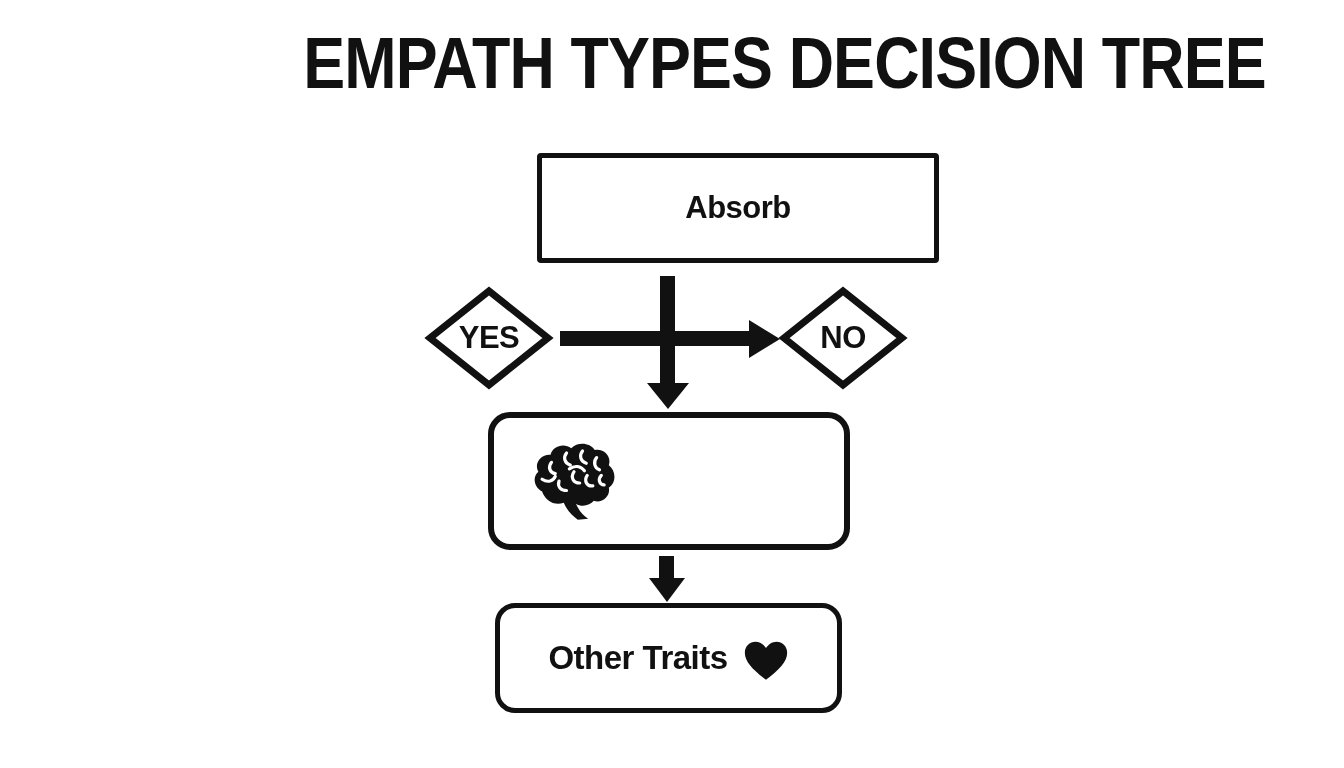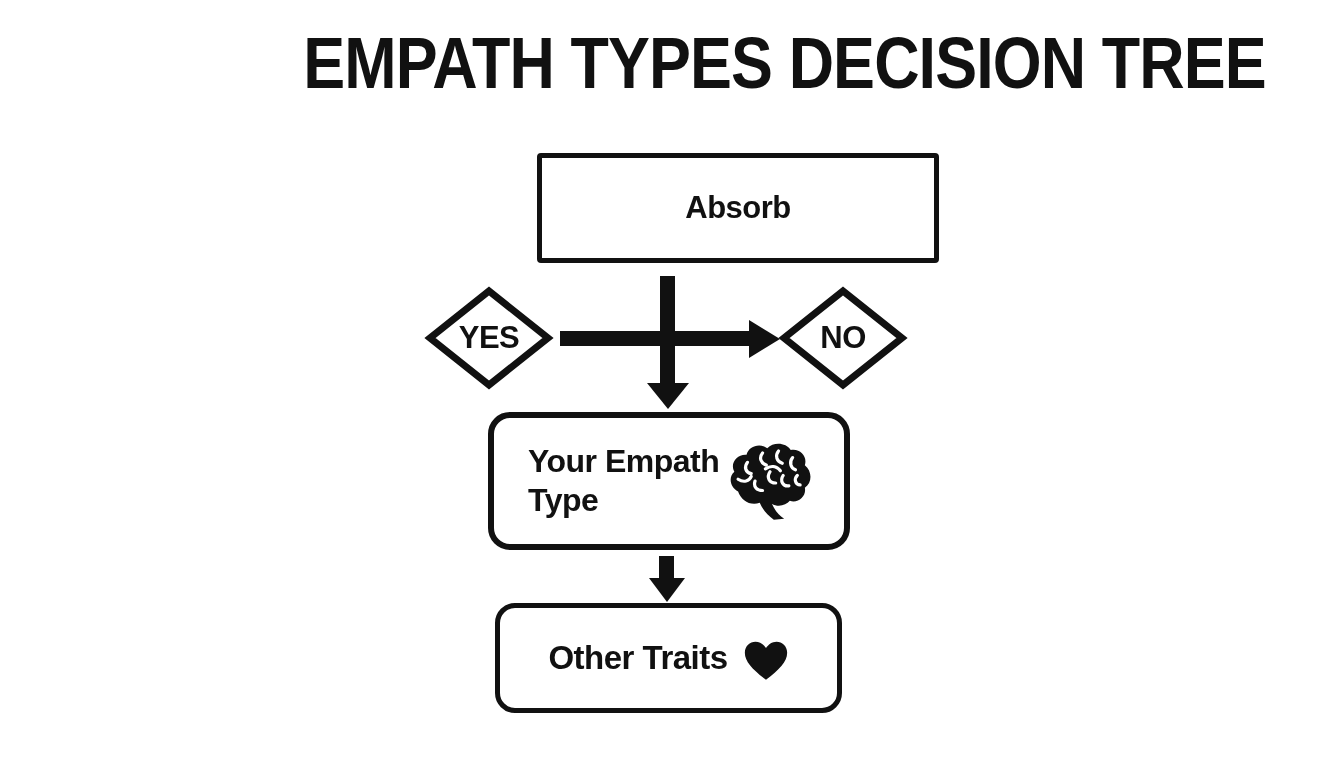--- a/index.html
+++ b/index.html
@@ -154,24 +154,20 @@
   </div>
 
   <div class="diamond diamond-no">
     <svg viewBox="0 0 130 106">
       <polygon points="65,6 124,53 65,100 6,53" fill="#ffffff" stroke="#111111" stroke-width="7"></polygon>
     </svg>
     <div class="diamond-label">NO</div>
   </div>
 
   <div class="node box-result">
-    <div class="result-text">
-      <div>Your Empath</div>
-      <div>Type</div>
-    </div>
     <svg class="icon-brain" viewBox="0 0 100 86">
       <path fill="#111111" d="M 15 52 C 7 48 4 37 11 31 C 6 22 14 12 24 13 C 26 4 38 0 46 6 C 53 -1 66 0 71 8 C 81 6 89 15 86 24 C 94 30 94 43 86 48 C 88 57 79 65 70 62 C 66 67 57 69 51 65 C 54 72 58 77 64 81 L 53 82 C 46 77 41 71 38 64 C 28 68 18 61 15 52 Z"></path>
       <g fill="none" stroke="#ffffff" stroke-width="3.4" stroke-linecap="round">
         <path d="M 25 21 C 21 26 23 32 29 33"></path>
         <path d="M 41 11 C 37 16 39 22 45 24"></path>
         <path d="M 58 9 C 54 14 56 20 62 22"></path>
         <path d="M 73 16 C 69 21 71 27 76 29"></path>
         <path d="M 15 39 C 21 43 27 41 29 36"></path>
         <path d="M 33 41 C 31 47 35 51 41 51"></path>
         <path d="M 49 31 C 45 37 48 43 55 43"></path>

